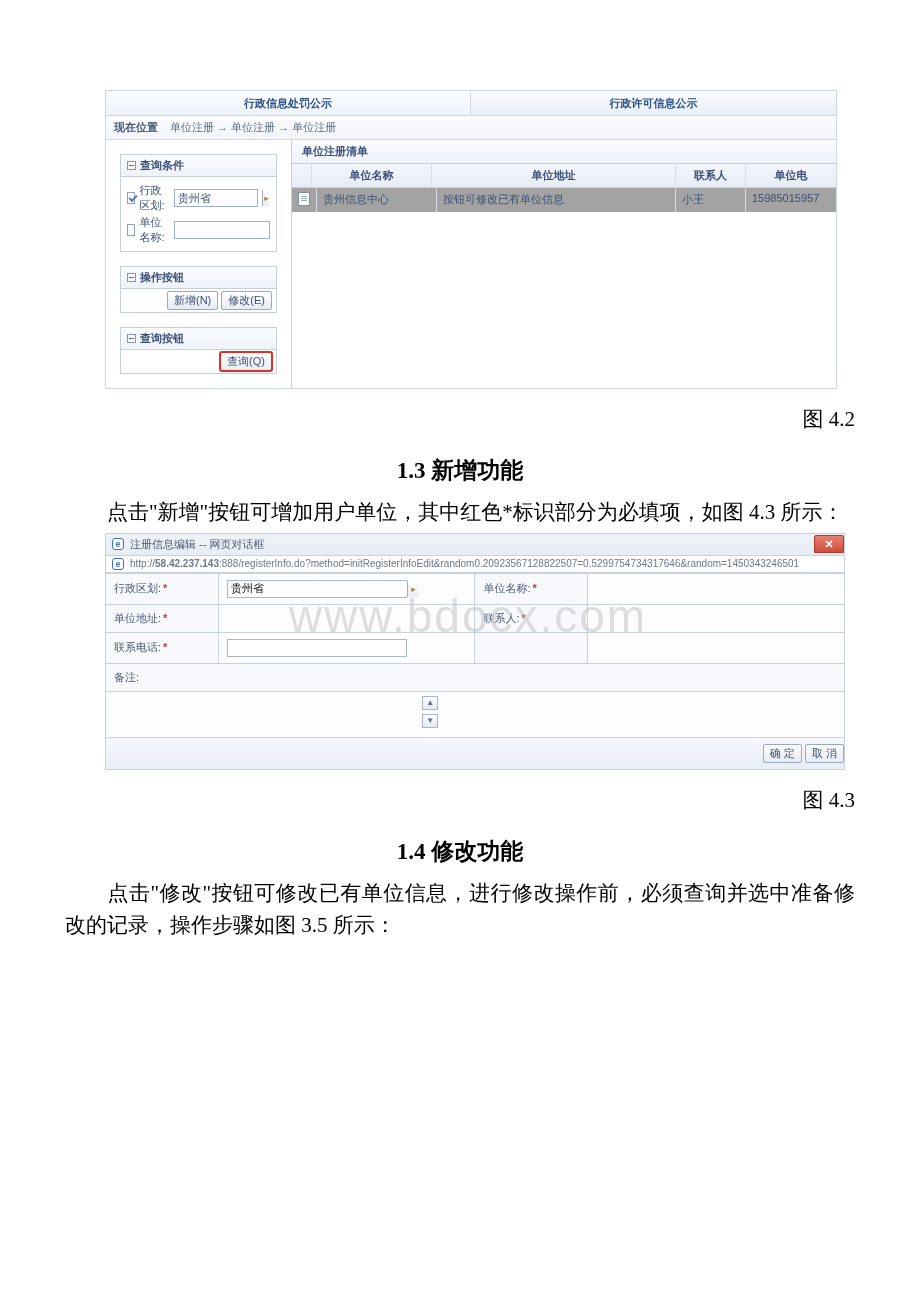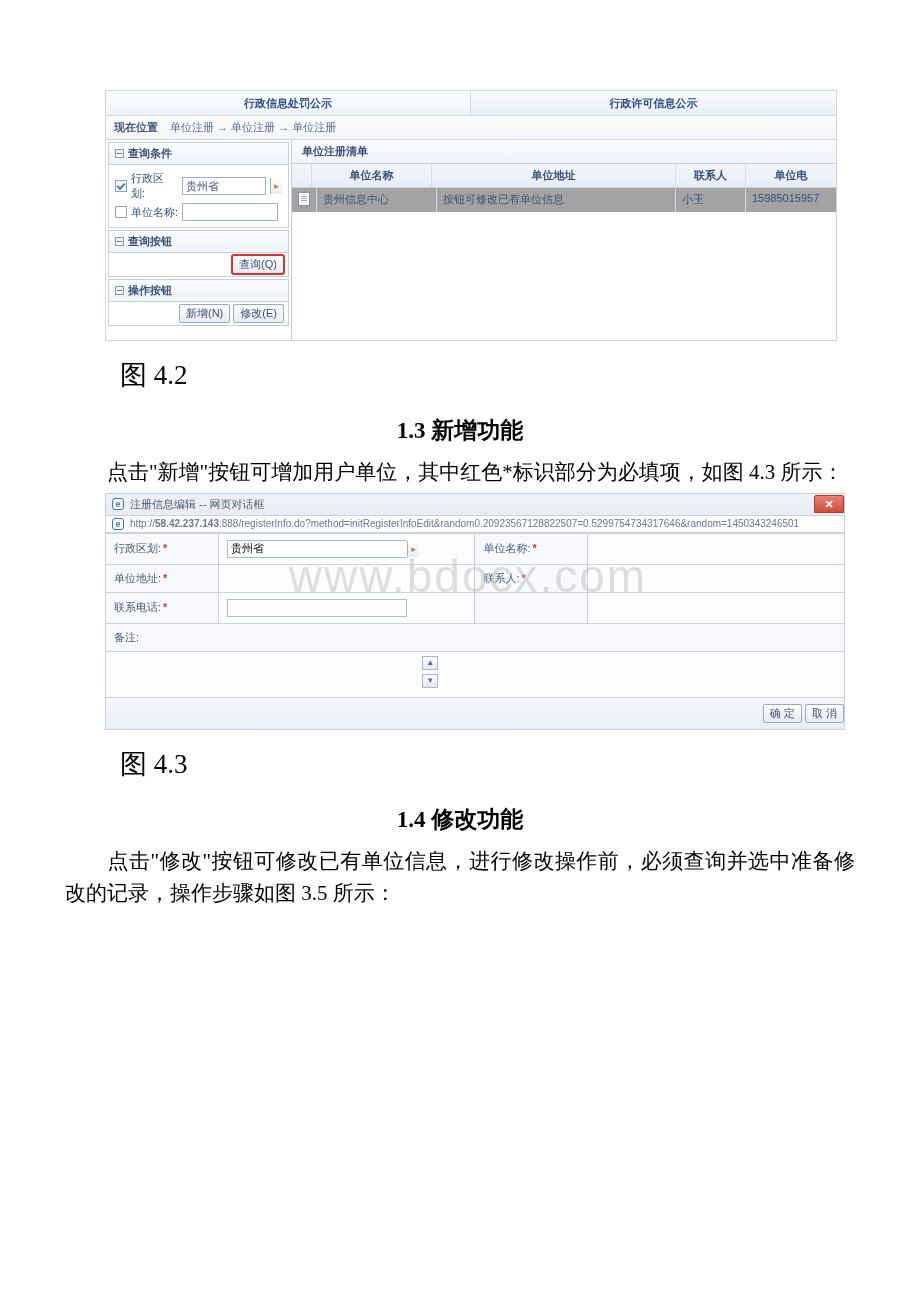--- a/index.html
+++ b/index.html
@@ -45,21 +45,21 @@
   .bc-label { font-weight: bold; color: #45597e; }
   .bc-path { color: #5a6b8c; }
 
   .s1-body { display: flex; }
   .left-pane {
     width: 186px;
     border-right: 1px solid #c6cfdd;
     background: #fff;
   }
   .panel {
-    margin: 2px;
+    margin: 14px;
     border: 1px solid #c6cfdd;
   }
   .panel-head {
     background: linear-gradient(#fbfcfe,#eef3fa);
     padding: 3px 6px;
     font-weight: bold;
     color: #3b4f78;
     border-bottom: 1px solid #c6cfdd;
     display: flex; align-items: center; gap: 4px;
   }
@@ -122,22 +122,23 @@
   .grid-row.sel { background: #a3a3a3; }
   .doc-icon {
     display:inline-block; width:12px; height:14px;
     border:1px solid #7e91b3; background:#fff; position:relative;
   }
   .doc-icon::before { content:""; position:absolute; left:2px; right:2px; top:3px; height:1px; background:#9cb0d0; box-shadow: 0 2px 0 #9cb0d0, 0 4px 0 #9cb0d0; }
   .s1-body-min { min-height: 200px; }
 
   
   .caption {
-    font-size: 27px;
+    font-size: 21px;
     padding: 16px 0 4px 55px;
+    text-align: right;
   }
   .h-section {
     text-align: center;
     font-size: 23px;
     font-weight: bold;
     padding: 18px 0 10px 0;
   }
   .body-text {
     font-size: 21px;
     line-height: 1.55;
@@ -265,35 +266,35 @@
             <span class="chk"></span>
             <span class="form-label">单位名称:</span>
             <input class="text-input" style="width: 96px;">
           </div>
         </div>
       </div>
 
       <div class="panel">
         <div class="panel-head">
               <span class="minus"></span>
-          <span>查询按钮</span>
+          <span>操作按钮</span>
         </div>
         <div class="panel-body btn-row">
-          <span class="xp-btn hl-red">查询(Q)</span>
+          <span class="xp-btn">新增(N)</span>
+          <span class="xp-btn">修改(E)</span>
         </div>
       </div>
 
       <div class="panel">
         <div class="panel-head">
               <span class="minus"></span>
-          <span>操作按钮</span>
+          <span>查询按钮</span>
         </div>
         <div class="panel-body btn-row">
-          <span class="xp-btn">新增(N)</span>
-          <span class="xp-btn">修改(E)</span>
+          <span class="xp-btn hl-red">查询(Q)</span>
         </div>
       </div>
     </div>
 
     <div class="right-pane">
       <div class="r-head">
             <span class="minus"></span>
         <span>单位注册清单</span>
       </div>
       <div class="grid-head">

